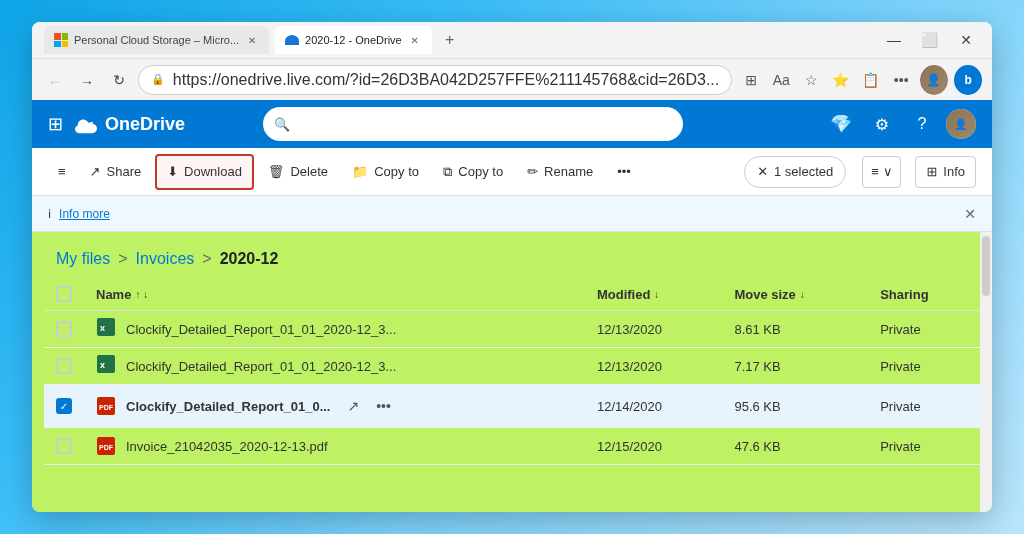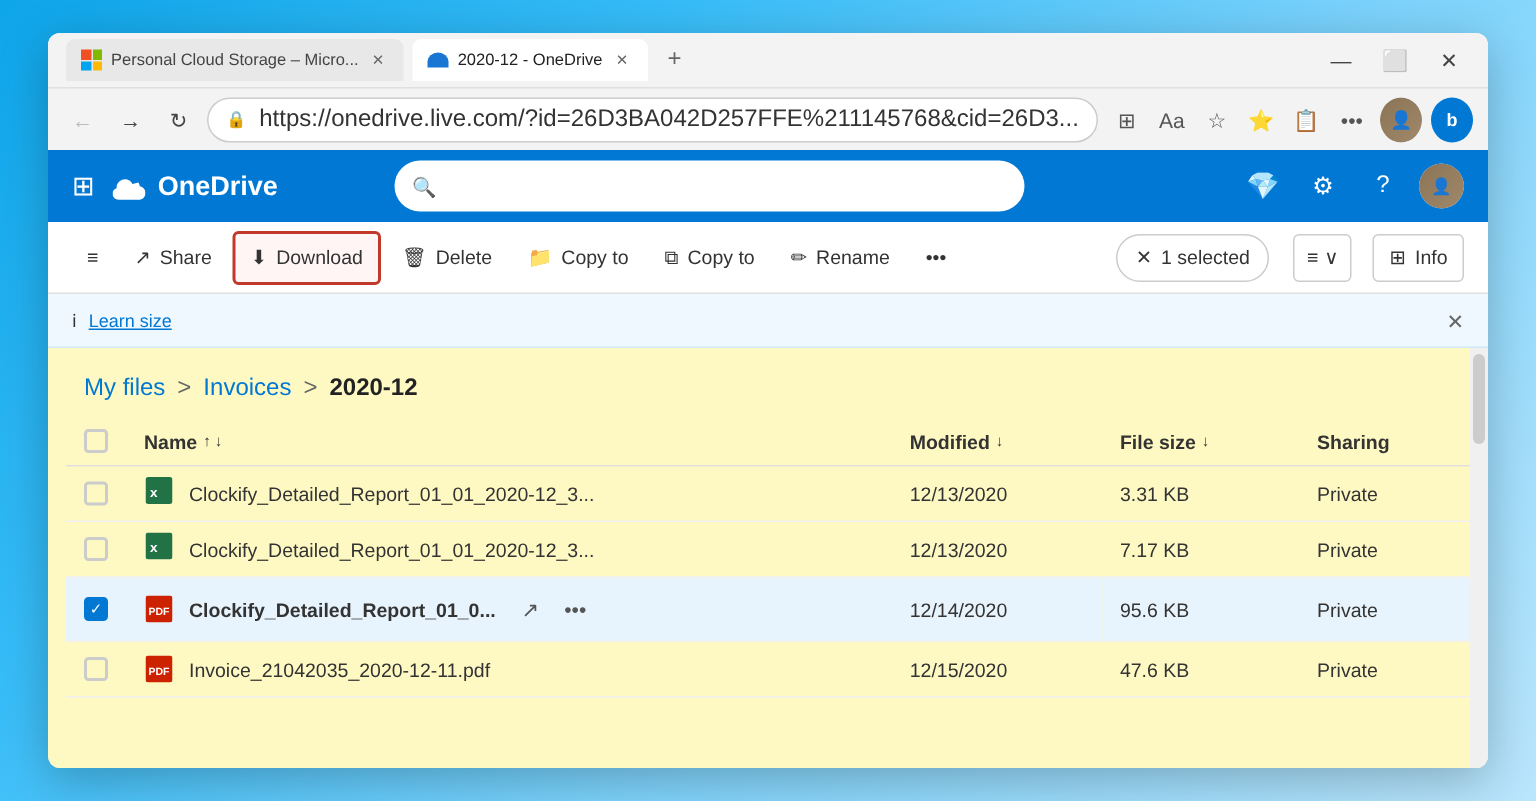--- a/index.html
+++ b/index.html
@@ -325,21 +325,21 @@
       font-size: 12px;
       color: #333;
       border-bottom: 1px solid #d0e8f8;
       flex-shrink: 0;
     }
     .notif-link { color: #0078d4; text-decoration: underline; cursor: pointer; }
     .notif-close { margin-left: auto; color: #666; cursor: pointer; font-size: 14px; }
     
     .od-main {
       flex: 1;
-      background: #fef9c3;
+      background: #bef264;
       overflow: auto;
       position: relative;
     }
     .od-scrollbar {
       position: absolute;
       right: 0;
       top: 0;
       bottom: 0;
       width: 12px;
       background: #f0f0f0;
@@ -590,21 +590,21 @@
     </div>
     <div style="width:6px;"></div>
     <div class="info-btn">
       <span>⊞</span>
       <span>Info</span>
     </div>
   </div>
 
   <div class="notification-bar">
     <span>ℹ</span>
-    <span class="notif-link">Learn size</span>
+    <span class="notif-link">Info more</span>
     <span class="notif-close">✕</span>
   </div>
 
   <div class="od-main">
     <div class="od-scrollbar">
       <div class="od-scrollbar-thumb"></div>
     </div>
 
     <div class="breadcrumb">
       <span class="breadcrumb-link">My files</span>
@@ -627,21 +627,21 @@
             </div>
           </th>
           <th>
             <div class="col-header">
               <span>Modified</span>
               <span class="sort-arrow">↓</span>
             </div>
           </th>
           <th>
             <div class="col-header">
-              <span>File size</span>
+              <span>Move size</span>
               <span class="sort-arrow">↓</span>
             </div>
           </th>
           <th>
             <span>Sharing</span>
           </th>
         </tr>
       </thead>
       <tbody>
 
@@ -656,21 +656,21 @@
                   <svg width="18" height="18" viewBox="0 0 18 18" fill="none">
                     <rect width="18" height="18" rx="2" fill="#217346"></rect>
                     <text x="3" y="13" font-size="9" fill="white" font-weight="bold">x</text>
                   </svg>
                 </span>
               </div>
               <span>Clockify_Detailed_Report_01_01_2020-12_3...</span>
             </div>
           </td>
           <td>12/13/2020</td>
-          <td>3.31 KB</td>
+          <td>8.61 KB</td>
           <td>Private</td>
         </tr>
 
         <tr class="file-row">
           <td>
             <div class="file-checkbox"></div>
           </td>
           <td>
             <div class="file-name-cell">
               <div class="file-icon">
@@ -718,21 +718,21 @@
             <div class="file-checkbox"></div>
           </td>
           <td>
             <div class="file-name-cell">
               <div class="file-icon">
                 <svg width="18" height="18" viewBox="0 0 18 18" fill="none">
                   <rect width="18" height="18" rx="2" fill="#cc2200"></rect>
                   <text x="2" y="13" font-size="7" fill="white" font-weight="bold">PDF</text>
                 </svg>
               </div>
-              <span>Invoice_21042035_2020-12-11.pdf</span>
+              <span>Invoice_21042035_2020-12-13.pdf</span>
             </div>
           </td>
           <td>12/15/2020</td>
           <td>47.6 KB</td>
           <td>Private</td>
         </tr>
       </tbody>
     </table>
   </div>
 </div>

